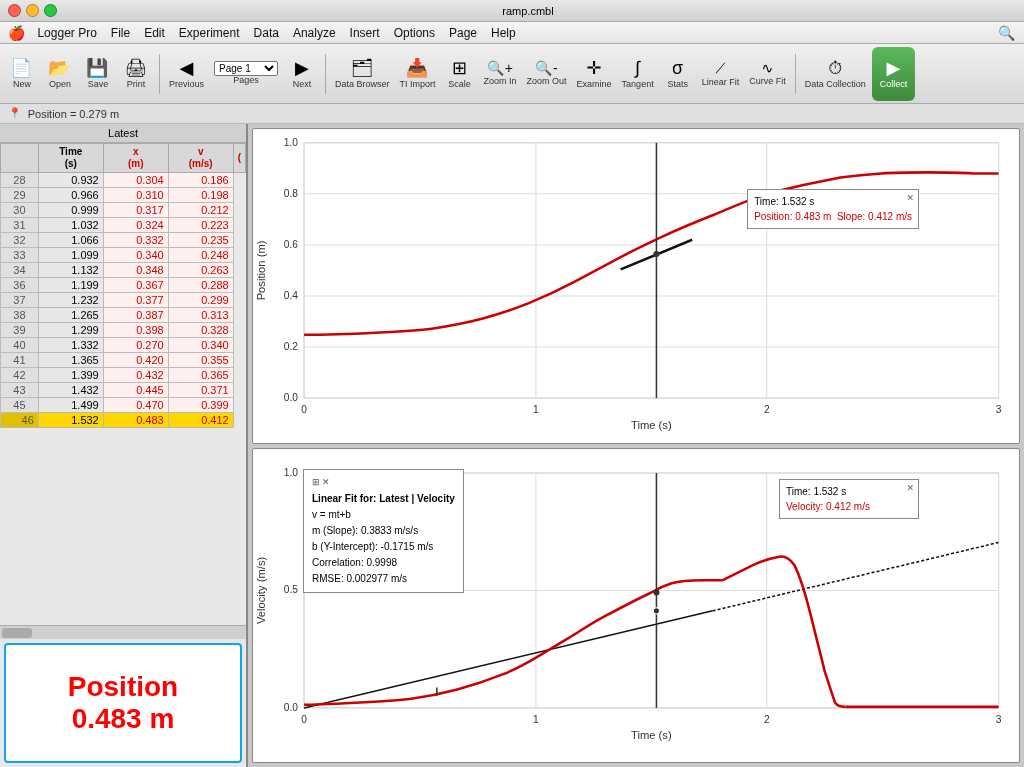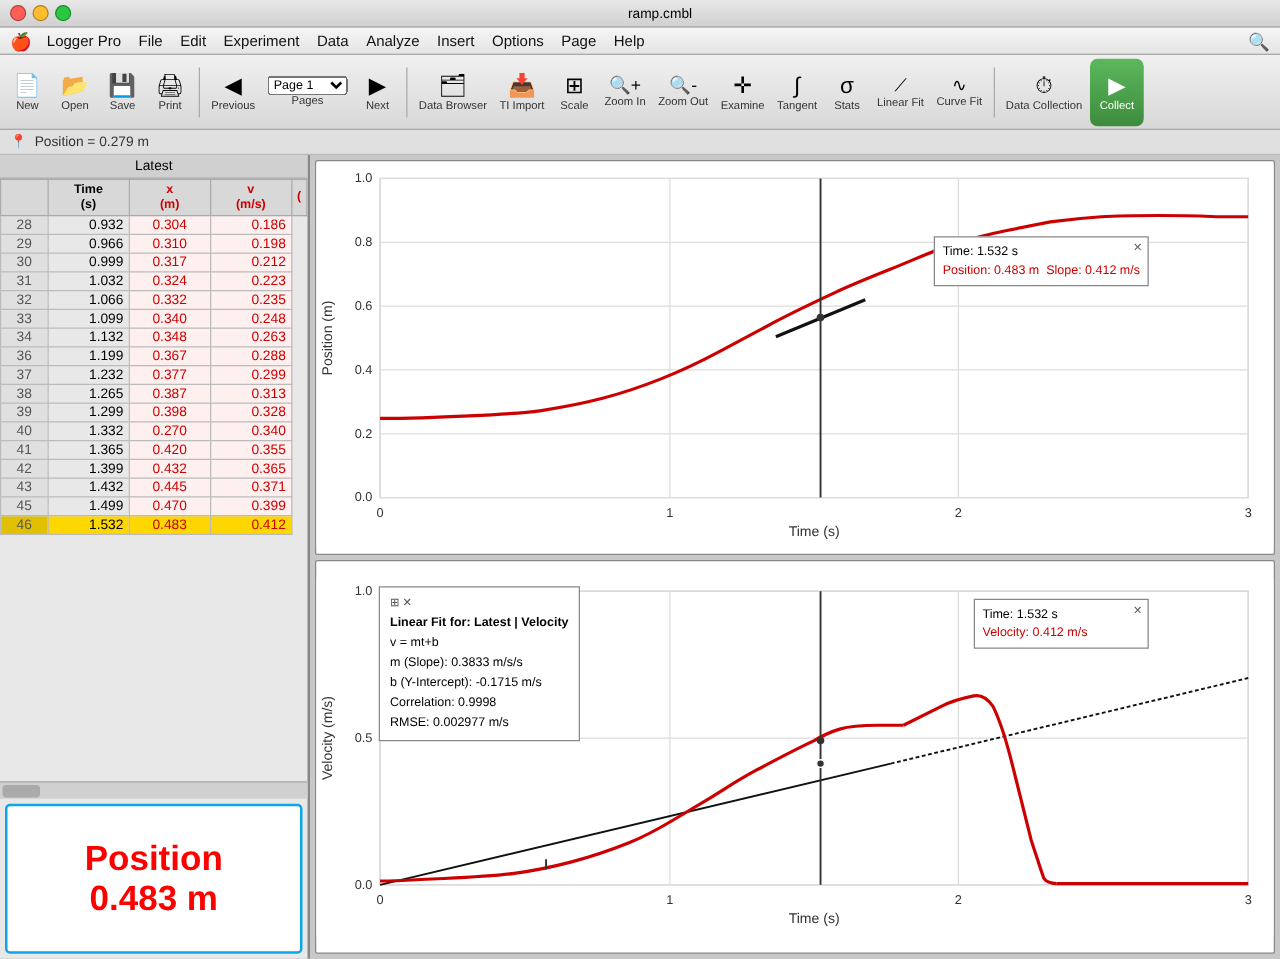--- a/index.html
+++ b/index.html
@@ -36,22 +36,22 @@
 
     
     #data-table-container { width: 248px; min-width: 248px; background: #e8e8e8; border-right: 2px solid #888; display: flex; flex-direction: column; }
     #data-table-header { background: #d0d0d0; padding: 3px; text-align: center; font-weight: normal; font-size: 11px; border-bottom: 1px solid #aaa; }
     #data-table { flex: 1; overflow: hidden; }
     table { border-collapse: collapse; width: 100%; }
     table th { background: #d8d8d8; border: 1px solid #aaa; padding: 2px 4px; text-align: center; font-size: 10px; line-height: 1.2; }
     table td { border: 1px solid #bbb; padding: 1px 4px; text-align: right; font-size: 11px; }
     table td.row-num { text-align: center; color: #555; background: #e0e0e0; }
     table tr.highlighted td { background: #ffd700; }
-    table tr.highlighted td.row-num { background: #e0c000; }
-    .col-x-val { color: #cc0000; background: #fff0f0; text-align: center; }
+    table tr.highlighted td.row-num { background: #e0c000; text-align: right; }
+    .col-x-val { color: #cc0000; background: #fff0f0; }
     .col-v-val { color: #cc0000; background: #fff0f0; }
 
     
     #table-scroll { height: 14px; background: #d0d0d0; border-top: 1px solid #aaa; display: flex; align-items: center; padding: 0 2px; }
     .scroll-thumb { width: 30px; height: 10px; background: #aaa; border-radius: 3px; }
 
     
     #display-box { background: white; border: 2px solid #0ea5e9; border-radius: 4px; margin: 4px; padding: 8px; display: flex; flex-direction: column; align-items: center; justify-content: center; height: 120px; }
     #display-label { font-size: 28px; font-weight: bold; color: #ff0000; }
     #display-value { font-size: 28px; font-weight: bold; color: #ff0000; }

